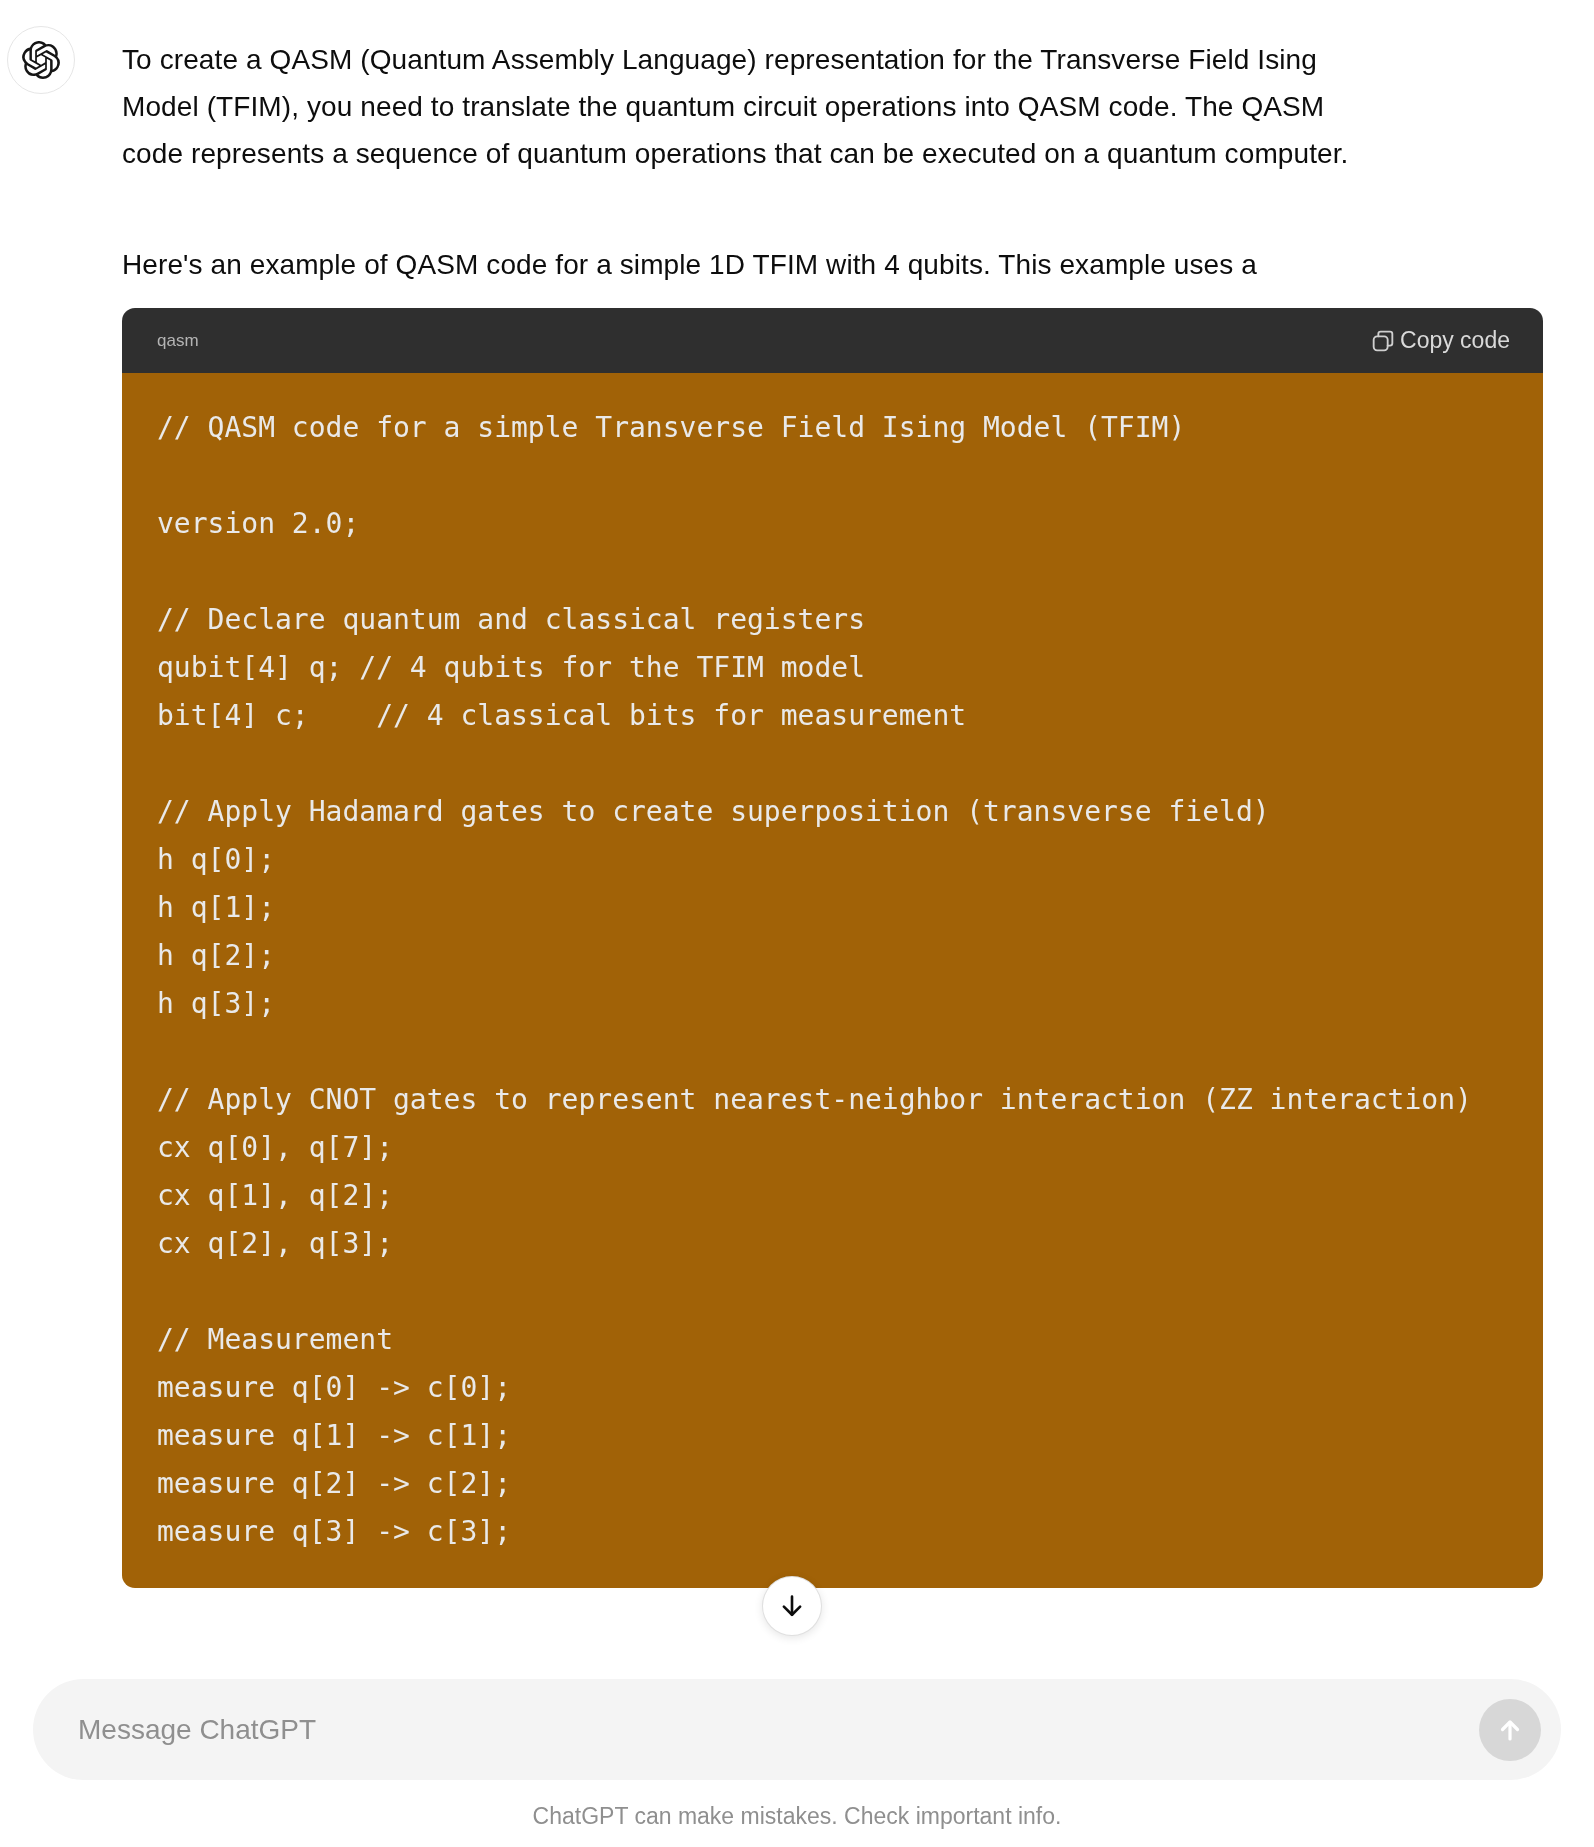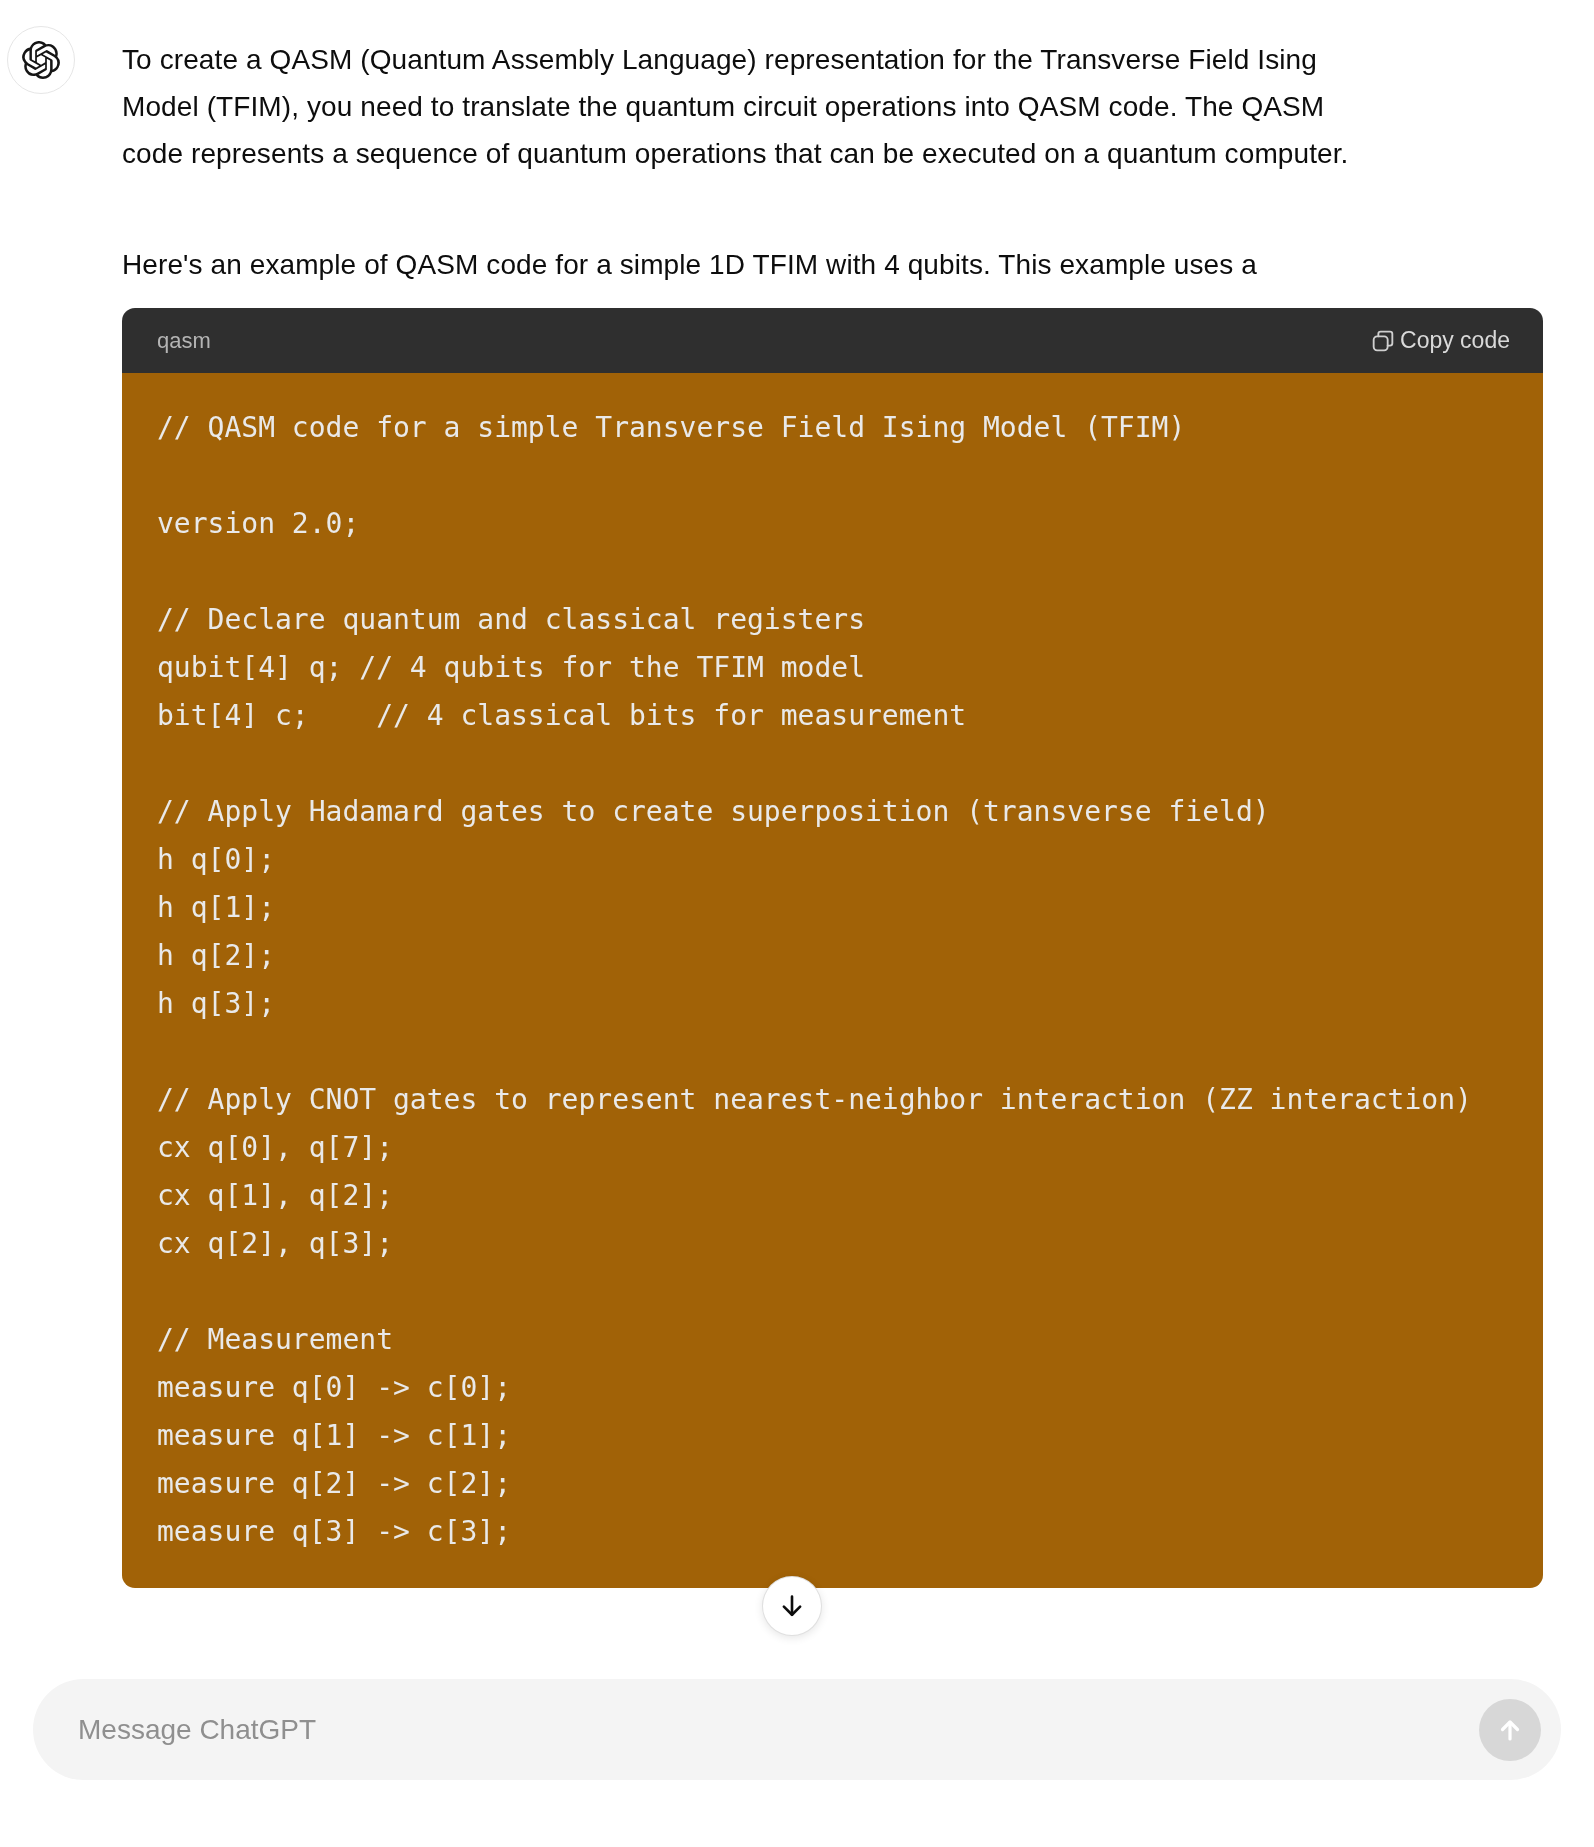--- a/index.html
+++ b/index.html
@@ -49,21 +49,21 @@
   }
   .code-header {
     height: 65px;
     background: #2f2f2f;
     display: flex;
     align-items: center;
     justify-content: space-between;
     padding: 0 33px 0 35px;
   }
   .code-lang {
-    font-size: 22px;
+    font-size: 17px;
     color: #b4b4b4;
   }
   .copy-btn {
     display: flex;
     align-items: center;
     gap: 3px;
     background: transparent;
     border: none;
     cursor: pointer;
     font-family: "Liberation Sans", sans-serif;
@@ -223,14 +223,15 @@
     <button class="send-btn">
       <span style="display:flex">
         <svg viewBox="0 0 32 32" xmlns="http://www.w3.org/2000/svg" aria-hidden="true">
           <path d="M16 25V8.5"></path>
           <path d="M8.5 15.5 16 8l7.5 7.5"></path>
         </svg>
       </span>
     </button>
   </div>
 
+  <div class="footer-note">ChatGPT can make mistakes. Check important info.</div>
 
 </div>
 
 </body></html>

